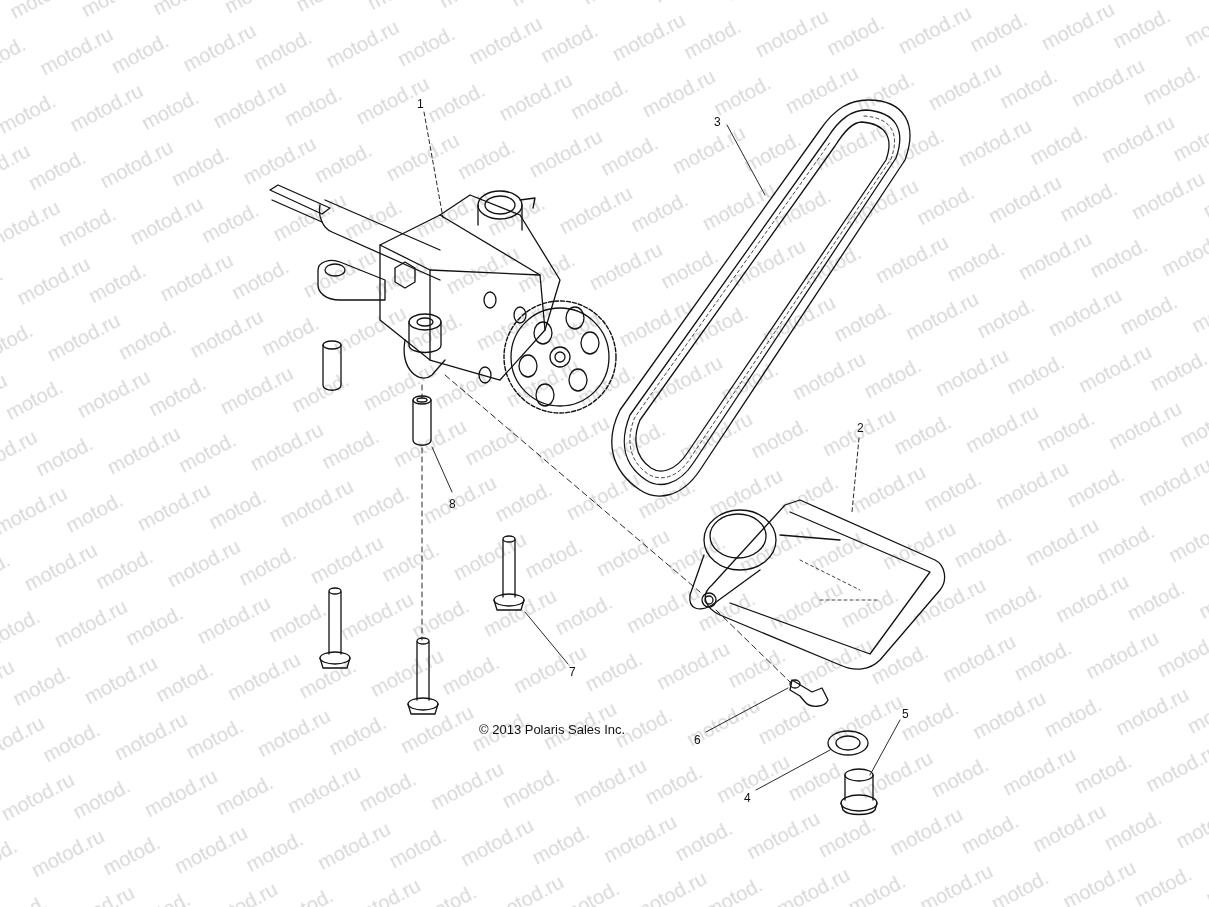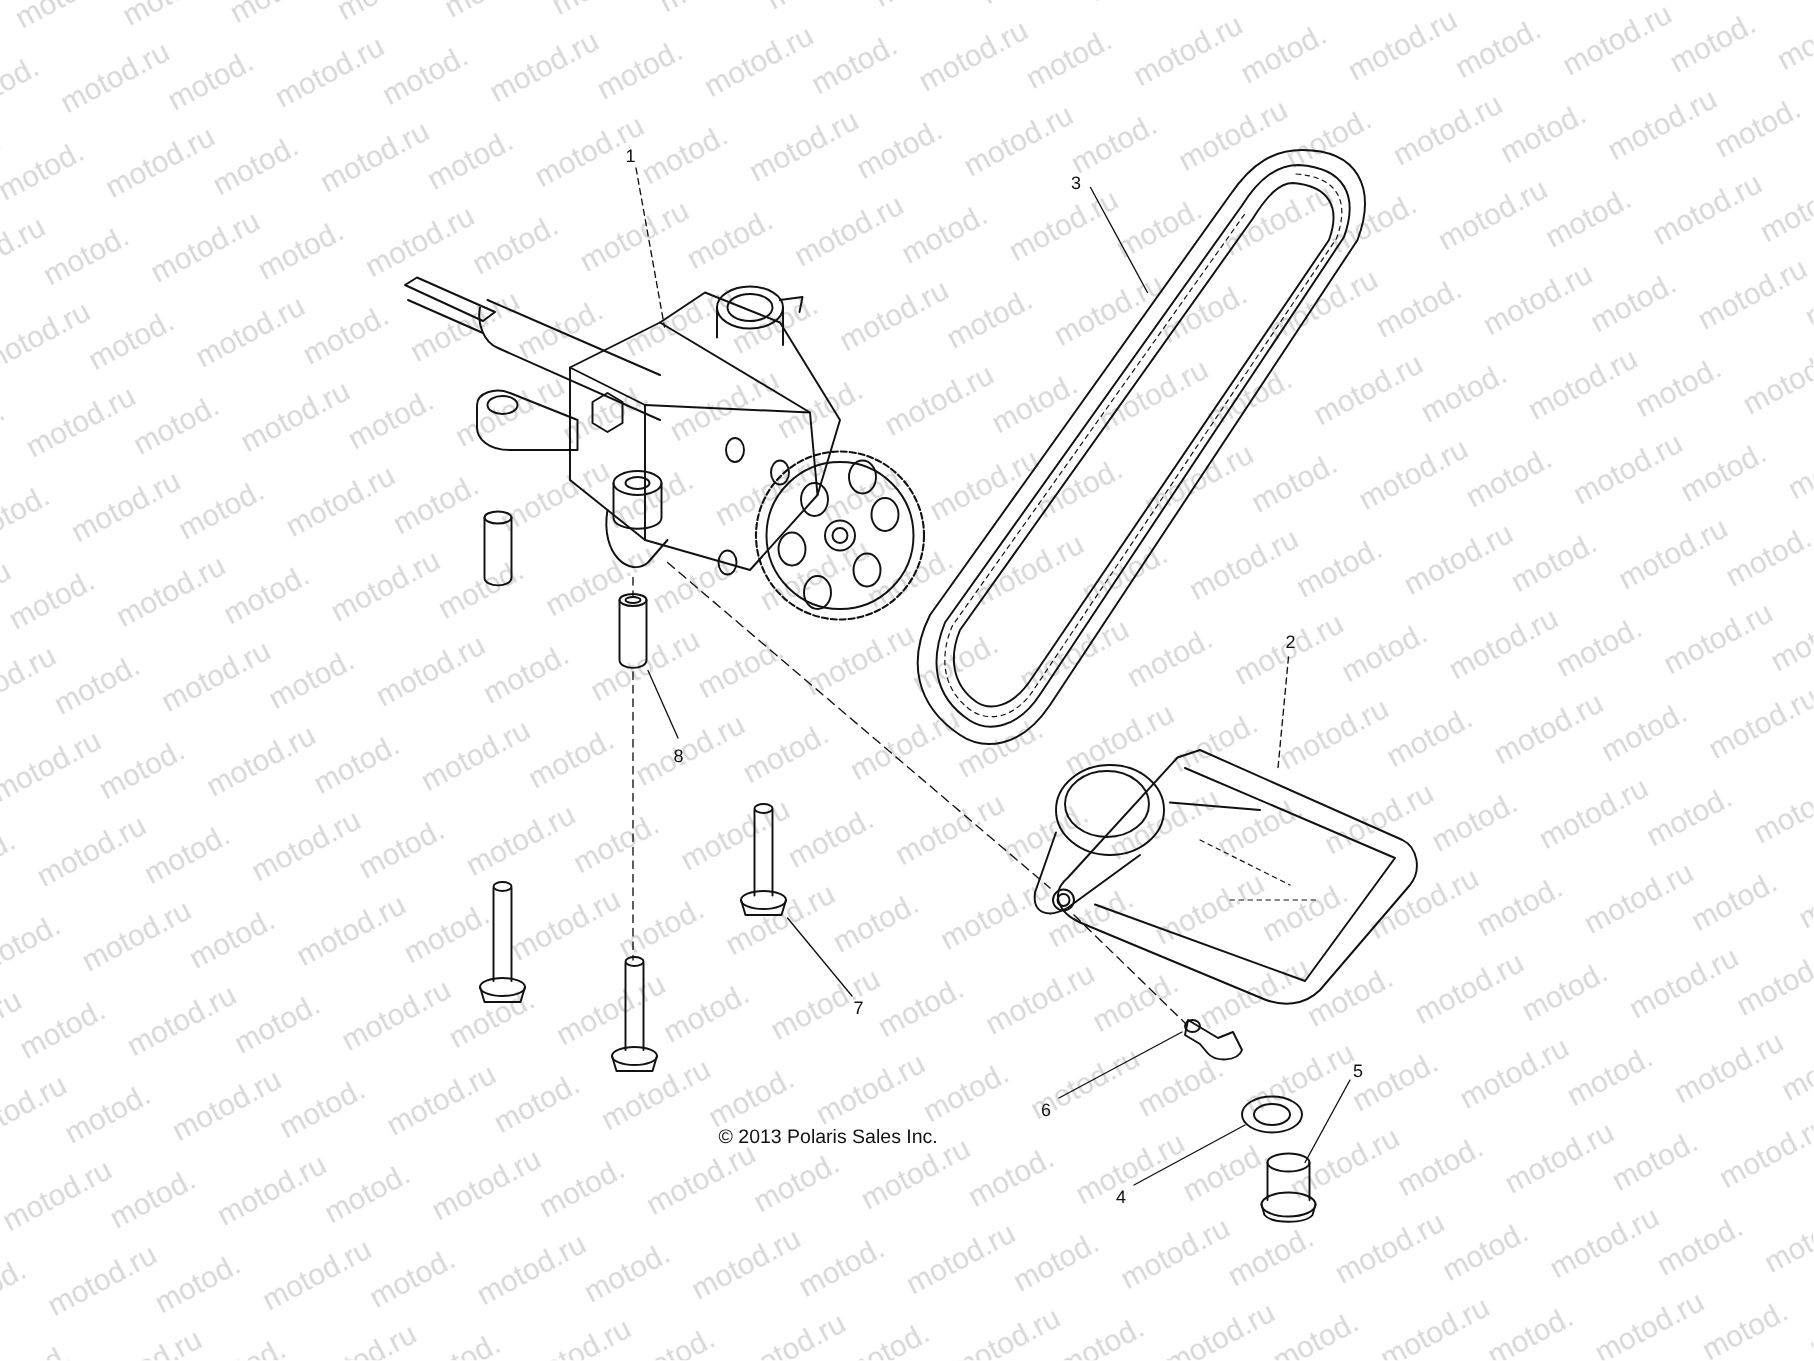--- a/index.html
+++ b/index.html
@@ -1,20 +1,20 @@
 <!DOCTYPE html>
 <html><head>
 <meta charset="utf-8">
 <style>
   html, body { margin:0; padding:0; background:#ffffff; }
   body { width:1209px; height:907px; position:relative; overflow:hidden; font-family:"Liberation Sans", sans-serif; }
   #wm { position:absolute; left:0; top:0; width:1209px; height:907px; pointer-events:none; }
   #art { position:absolute; left:0; top:0; width:1209px; height:907px; }
   .callout { position:absolute; font-size:12px; color:#111; font-family:"Liberation Sans", sans-serif; line-height:1; }
-  .copyright { position:absolute; left:479px; top:722px; font-size:13px; color:#111; font-family:"Liberation Sans", sans-serif; white-space:nowrap;margin-top:28px; }
+  .copyright { position:absolute; left:479px; top:722px; font-size:13px; color:#111; font-family:"Liberation Sans", sans-serif; white-space:nowrap; }
   .wm-text { font-family:"Liberation Sans", sans-serif; font-size:20px; fill:#d7d7d7; }
 </style>
 </head>
 <body>
 
 <svg id="wm" viewBox="0 0 1209 907">
   <defs>
     <pattern id="wmpat" patternUnits="userSpaceOnUse" width="128" height="64" patternTransform="rotate(-28)">
       <text class="wm-text" x="4" y="24">motod.ru</text>
       <text class="wm-text" x="68" y="56">motod.ru</text>

